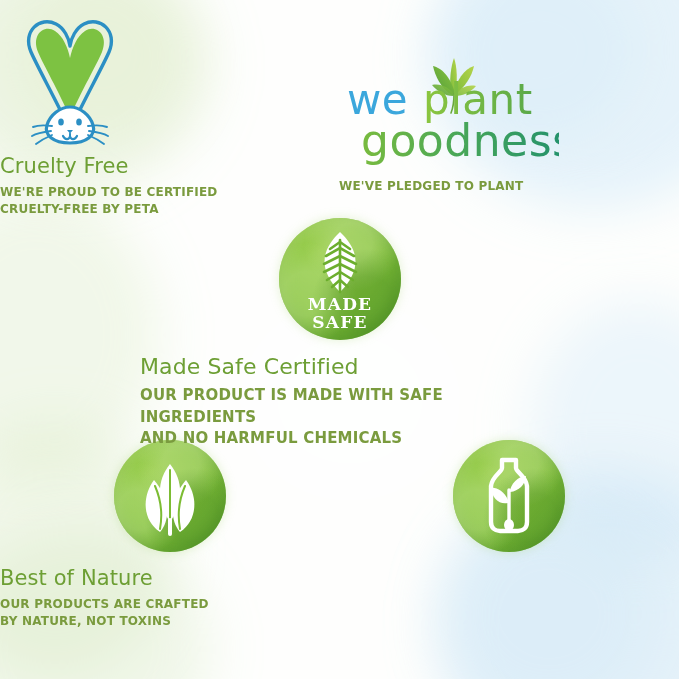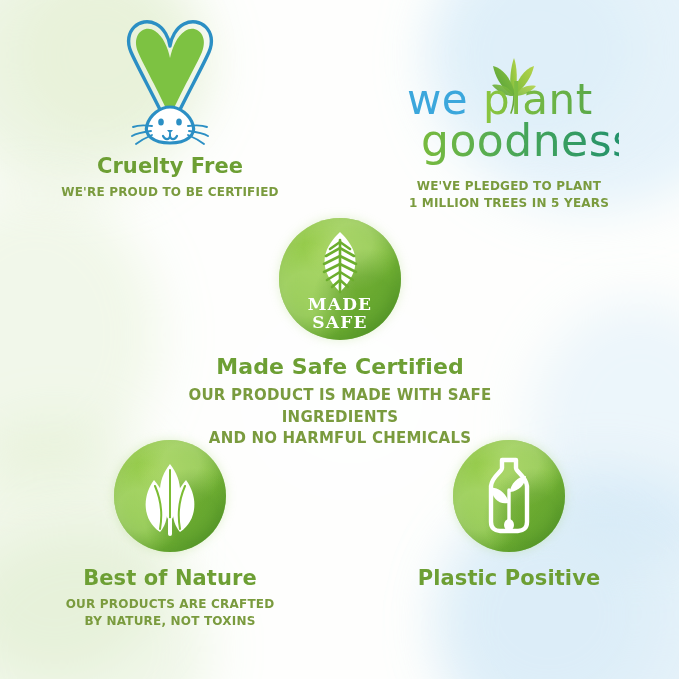--- a/index.html
+++ b/index.html
@@ -23,31 +23,31 @@
   .w-l2{left:-60px;top:420px;width:230px;height:260px;background:rgba(186,216,146,.30);}
   .w-bl{left:-50px;bottom:-90px;width:260px;height:240px;background:rgba(170,208,126,.26);}
   .w-br{right:-90px;bottom:-110px;width:330px;height:320px;background:rgba(150,203,238,.40);}
   .w-br2{right:20px;bottom:-40px;width:220px;height:210px;background:rgba(176,216,241,.34);}
   .w-r1{right:-70px;top:300px;width:220px;height:260px;background:rgba(163,209,240,.30);}
   .w-c{left:240px;top:300px;width:220px;height:200px;background:rgba(255,255,255,.55);}
   .veil{position:absolute;inset:0;background:rgba(255,255,255,.38);pointer-events:none;}
 
   
   .grid{position:absolute;inset:0;}
-  .cell{position:absolute;text-align:center;}
+  .cell{position:absolute;text-align:left;}
 
   .c-tl{left:0;top:12px;width:340px;}
   .c-tr{left:339px;top:52px;width:340px;}
   .c-mid{left:140px;top:218px;width:400px;}
   .c-bl{left:0px;top:440px;width:340px;}
   .c-br{left:339px;top:440px;width:340px;}
 
   .title{
     font-family:"DejaVu Sans", sans-serif;
-    font-weight:bold;
+    font-weight:normal;
     font-size:21px;
     color:#6d9f34;
     letter-spacing:.1px;
     margin:0;
     line-height:1.15;
   }
   .title.big{font-size:22px;}
   .sub{
     font-family:"DejaVu Sans", sans-serif;
     font-weight:bold;
@@ -150,20 +150,21 @@
           <path d="M52 123 C 45 126, 40 129, 36 132" fill="none" stroke="#2b8fc4" stroke-width="1.9" stroke-linecap="round"></path>
 
           <path d="M88 114 C 96 113, 102 113, 107 115" fill="none" stroke="#2b8fc4" stroke-width="1.9" stroke-linecap="round"></path>
           <path d="M89 119 C 97 120, 103 121, 108 124" fill="none" stroke="#2b8fc4" stroke-width="1.9" stroke-linecap="round"></path>
           <path d="M88 123 C 95 126, 100 129, 104 132" fill="none" stroke="#2b8fc4" stroke-width="1.9" stroke-linecap="round"></path>
         </svg>
       </div>
       <p class="title">Cruelty Free</p>
       <p class="sub">
         <span>WE'RE PROUD TO BE CERTIFIED</span><br>
+        <span>CRUELTY-FREE BY PETA</span>
       </p>
     </div>
 
     <div class="cell c-tr">
       <div class="logo-wrap">
         <svg width="220" height="116" viewBox="0 0 220 116" aria-hidden="true">
           <defs>
             <linearGradient id="gPlant" x1="0" y1="0" x2="1" y2="0">
               <stop offset="0%" stop-color="#8cc63f"></stop>
               <stop offset="100%" stop-color="#5aa94a"></stop>
@@ -193,21 +194,20 @@
           </g>
 
           <text x="8" y="62" font-family="DejaVu Sans, sans-serif" font-size="42" fill="#3ba7dc" letter-spacing="0.5">we</text>
           <text x="84" y="62" font-family="DejaVu Sans, sans-serif" font-size="42" fill="url(#gPlant)" letter-spacing="0.5">plant</text>
 
           <text x="22" y="104" font-family="DejaVu Sans, sans-serif" font-size="44" fill="url(#gGood)" letter-spacing="0.5">goodness</text>
         </svg>
       </div>
       <p class="sub" style="">
         <span>WE'VE PLEDGED TO PLANT</span><br>
-        <span>1 MILLION TREES IN 5 YEARS</span>
       </p>
     </div>
 
     <div class="cell c-bl">
       <div class="badge">
         <svg width="112" height="112" viewBox="0 0 112 112" aria-hidden="true">
           <g transform="translate(56,60)">
 
             <path d="M0 -36 C 13 -20, 14 2, 0 22 C -14 2, -13 -20, 0 -36 Z" fill="#ffffff"></path>
             <path d="M0 -30 L0 20" stroke="#7cbc33" stroke-width="2" stroke-linecap="round"></path>
@@ -272,20 +272,19 @@
             <path d="M0 26 L0 -6" stroke="#ffffff" stroke-width="3.4" stroke-linecap="round"></path>
 
             <path d="M1 -6 C 4 -16, 12 -20, 17 -20 C 16 -11, 10 -5, 1 -4 Z" fill="#ffffff"></path>
 
             <path d="M-1 4 C -5 -5, -13 -9, -18 -8 C -17 2, -10 9, -1 7 Z" fill="#ffffff"></path>
 
             <ellipse cx="0" cy="29" rx="5" ry="6" fill="#ffffff"></ellipse>
           </g>
         </svg>
       </div>
-      <p class="title" style="margin-top:14px;">Plastic Positive</p>
       <p class="sub">
         <br>
       </p>
     </div>
 
   </div>
 </div>
 
 </body></html>

